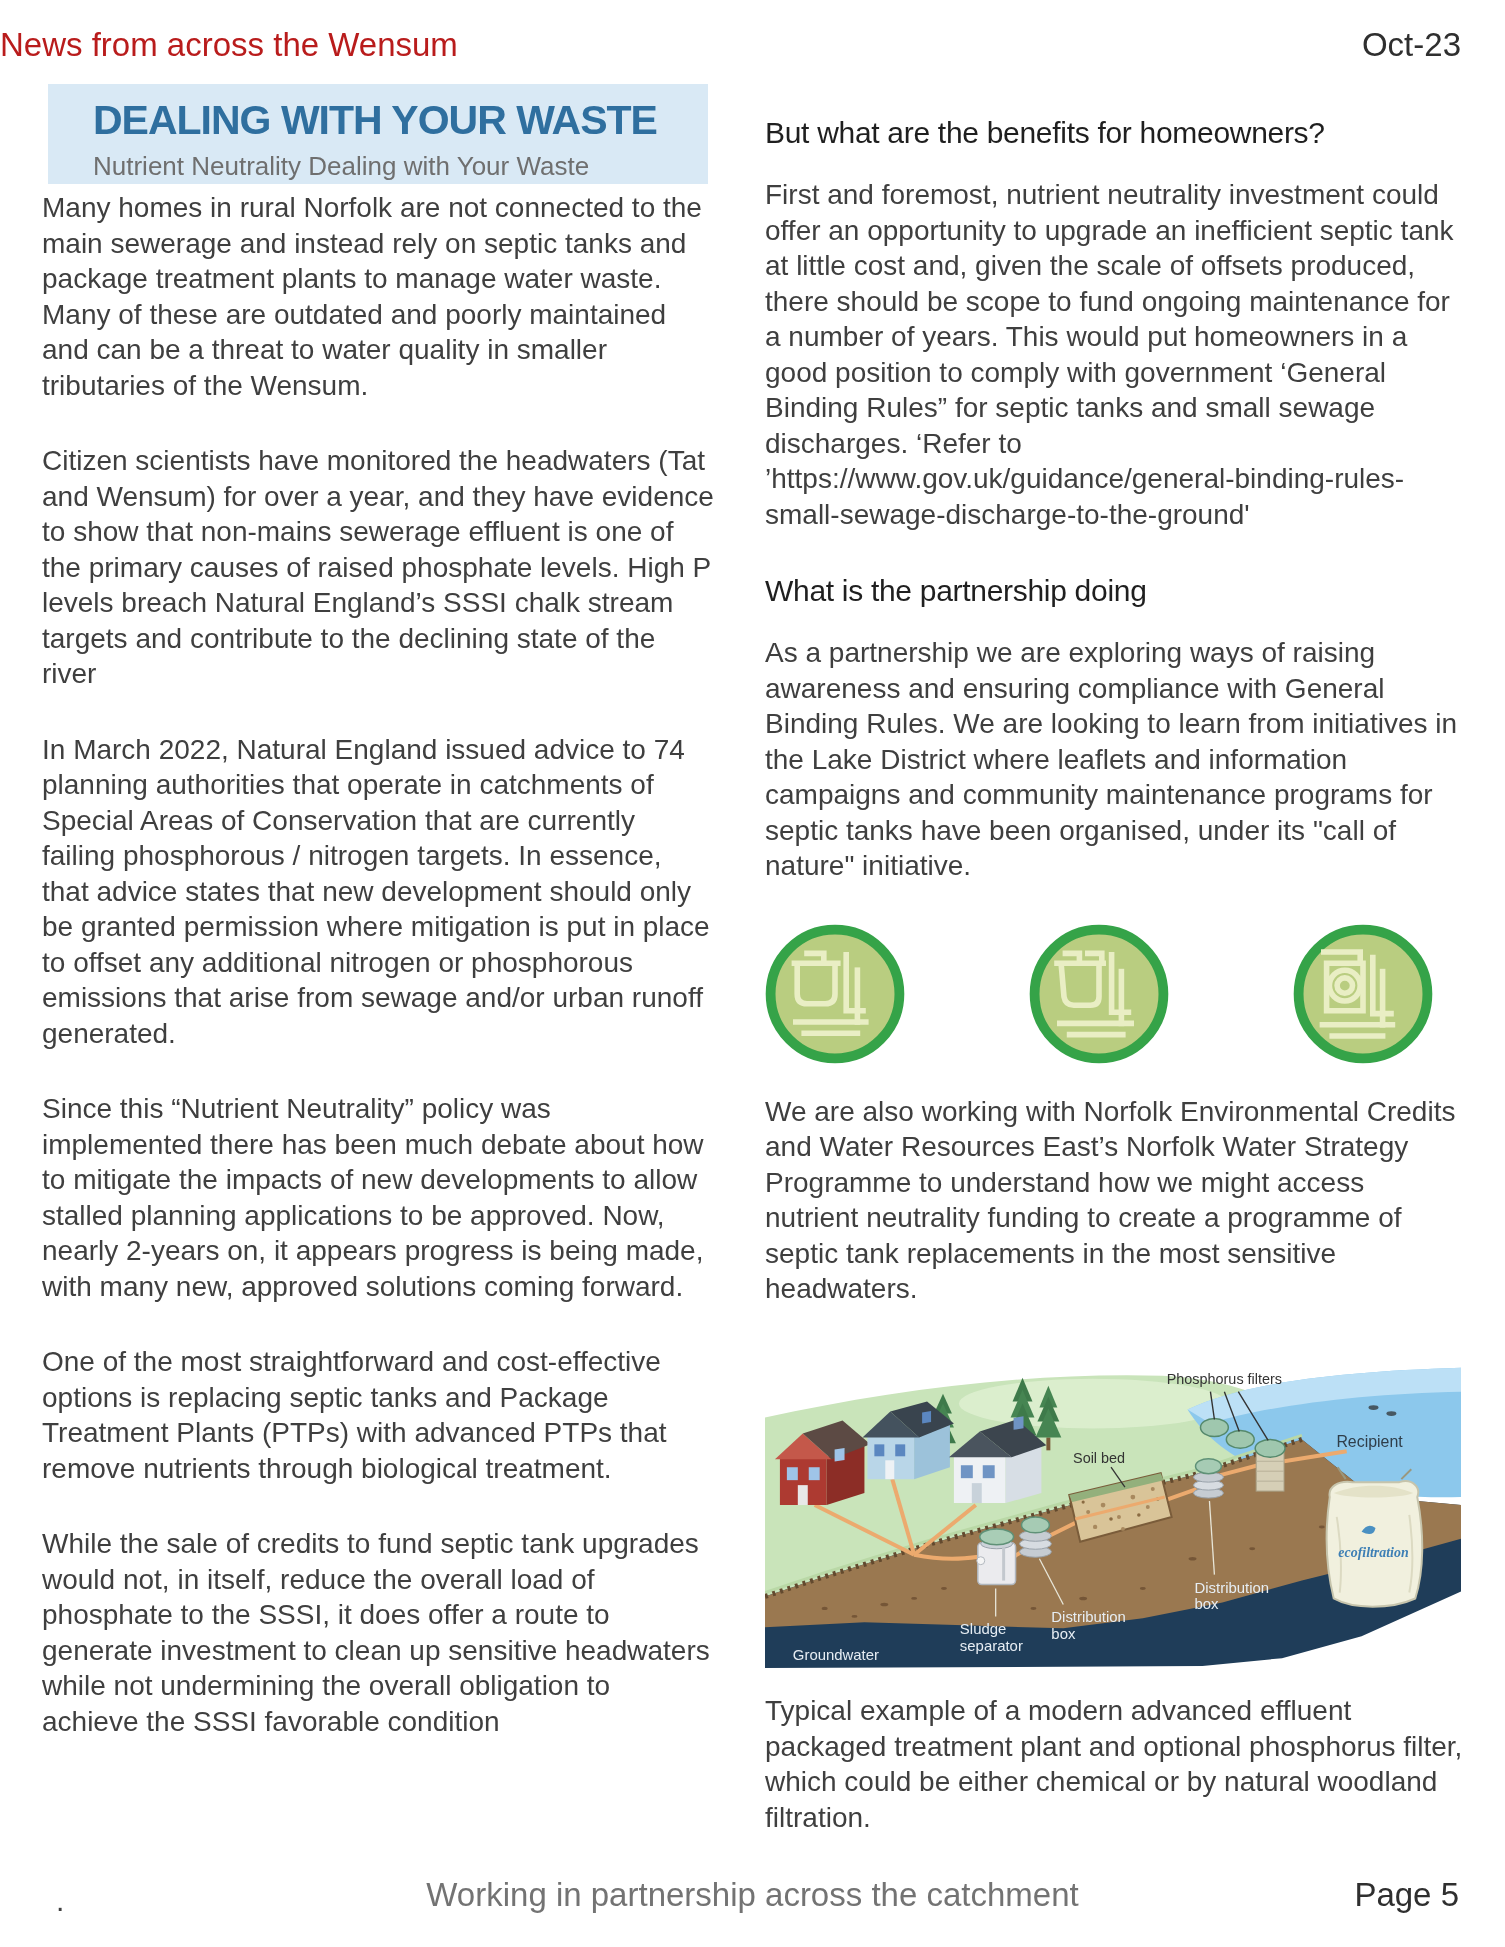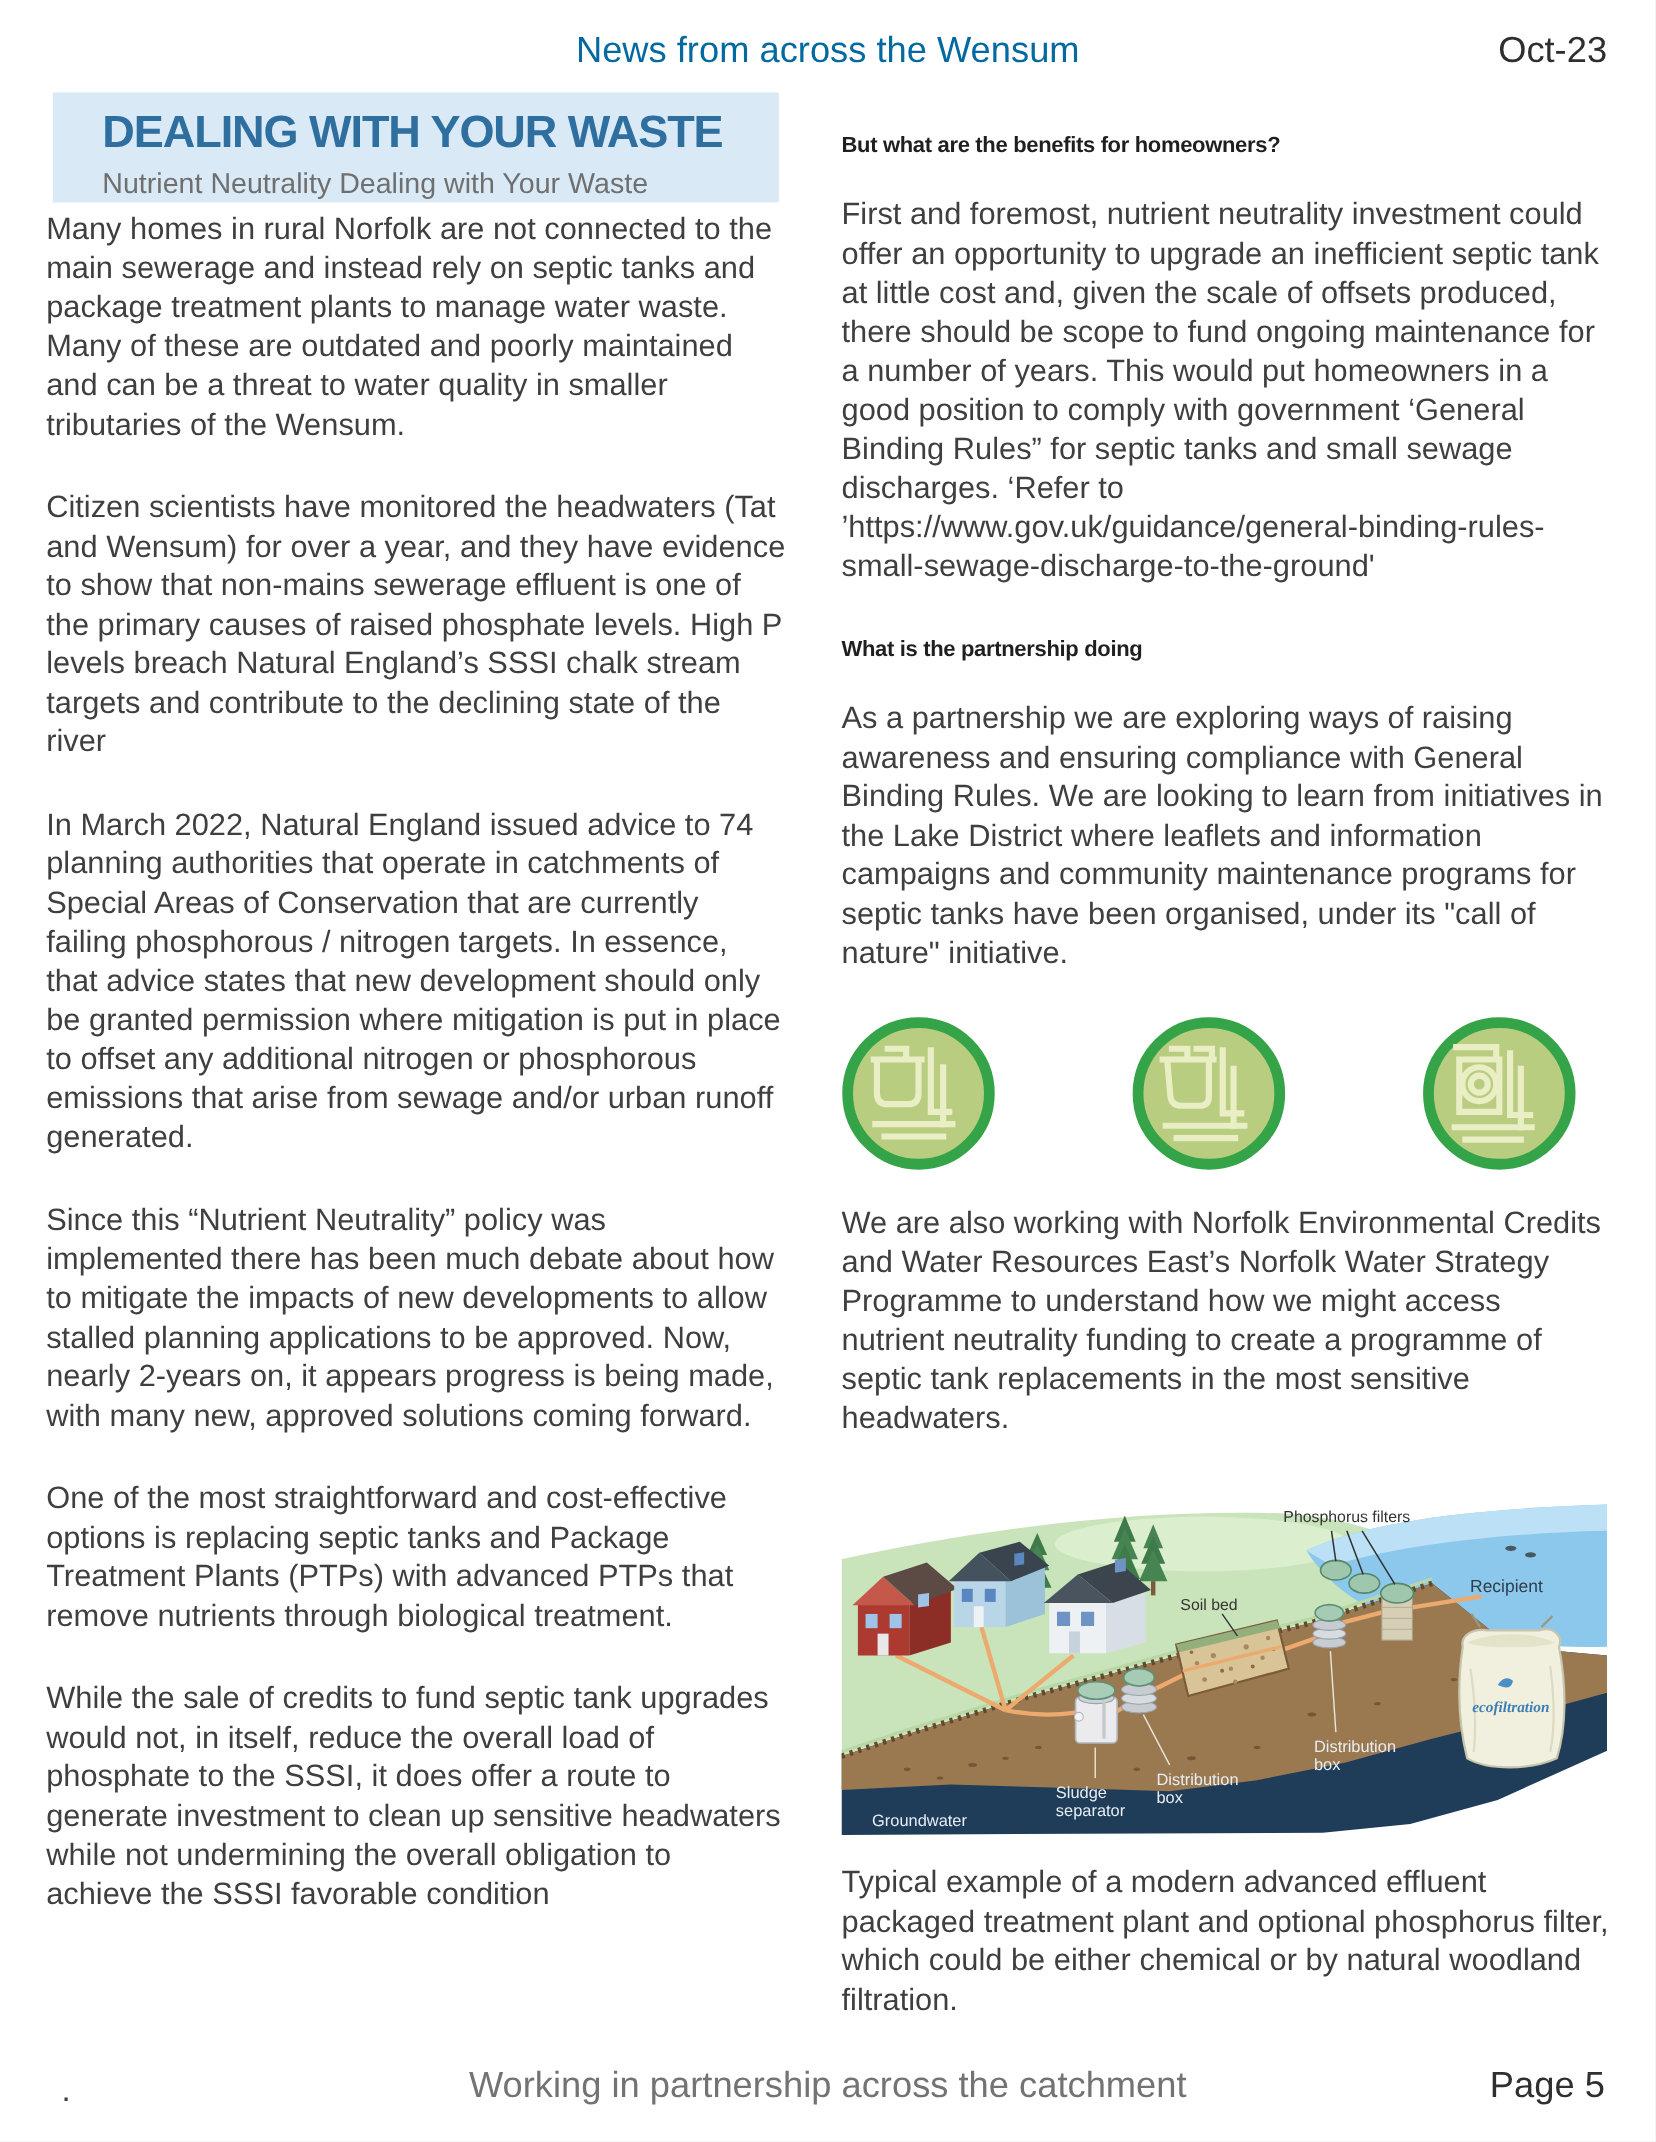--- a/index.html
+++ b/index.html
@@ -8,41 +8,41 @@
     --icon-fill:#b9cd80; --icon-line:#e9eec4;
   }
   *{box-sizing:border-box; margin:0; padding:0;}
   html,body{background:#e9e9e9;}
   .page{
     position:relative; width:1505px; height:1947px; background:#ffffff;
     font-family:"Liberation Sans", sans-serif; color:var(--body);
     margin:0 auto; overflow:hidden;
   }
   .hdr-title{
-    position:absolute; top:26px; left:0; width:100%; text-align:center;
-    font-size:33px; color:#0369a1;
+    position:absolute; top:26px; left:0; width:100%; text-align:left;
+    font-size:33px; color:#b91c1c;
   }
   .hdr-date{
     position:absolute; top:26px; right:44px; font-size:33px; color:#2f2f2f;
   }
   .banner{
     position:absolute; left:48px; top:84px; width:660px; height:100px;
     background:var(--banner-bg); padding:13px 10px 0 45px;
   }
   .banner-title{
     font-size:41px; font-weight:bold; color:var(--banner-title); letter-spacing:-1px;
   }
   .banner-sub{ font-size:26px; color:var(--subtitle); margin-top:7px; }
   .col{ position:absolute; font-size:28px; line-height:35.5px; }
   .col-left{ left:42px; top:190px; width:672px; }
   .col-right{ left:765px; top:114px; width:698px; }
   .col p{ margin:0 0 40px 0; overflow-wrap:break-word; }
   .col h3{
-    font-size:20px; line-height:37px; color:var(--heading);
-    font-weight:bold; margin:0 0 26px 0; letter-spacing:-0.3px;
+    font-size:30px; line-height:37px; color:var(--heading);
+    font-weight:normal; margin:0 0 26px 0; letter-spacing:-0.3px;
   }
   .icon-row{
     display:flex; justify-content:space-between; align-items:center;
     width:668px; margin:4px 0 30px 0;
   }
   .eco-icon{ width:140px; height:140px; }
   .figure{ width:696px; height:322px; margin:0 0 16px 0; }
   .caption{ margin-top:38px; }
   .ftr-text{
     position:absolute; top:1876px; left:0; width:100%; text-align:center;

